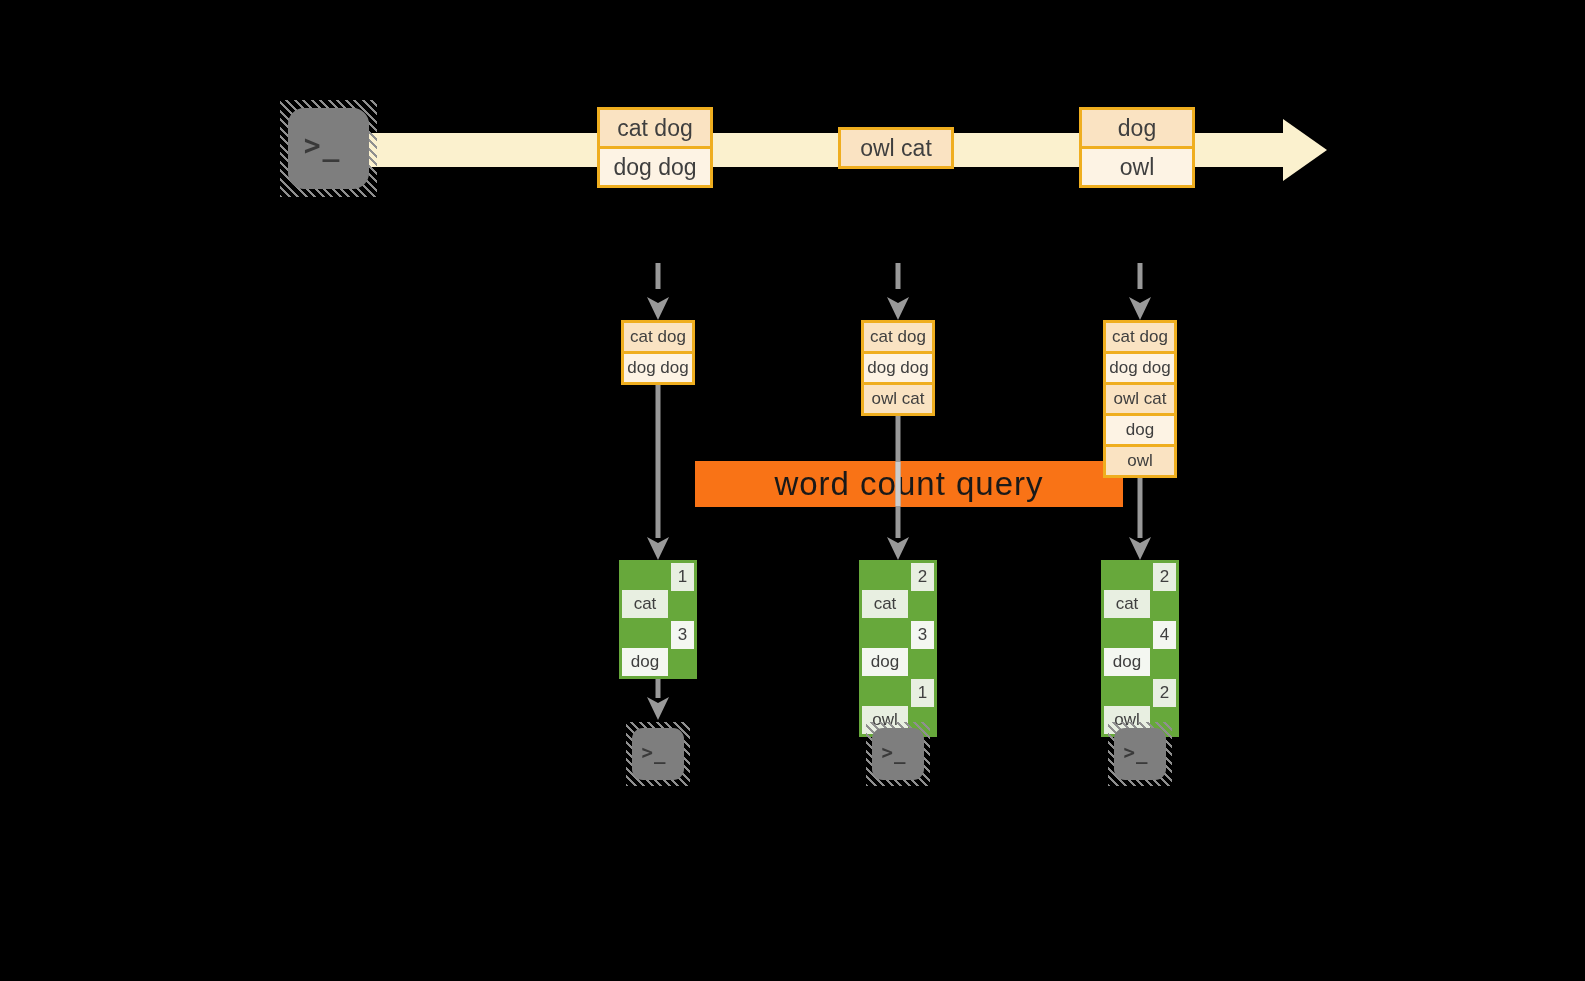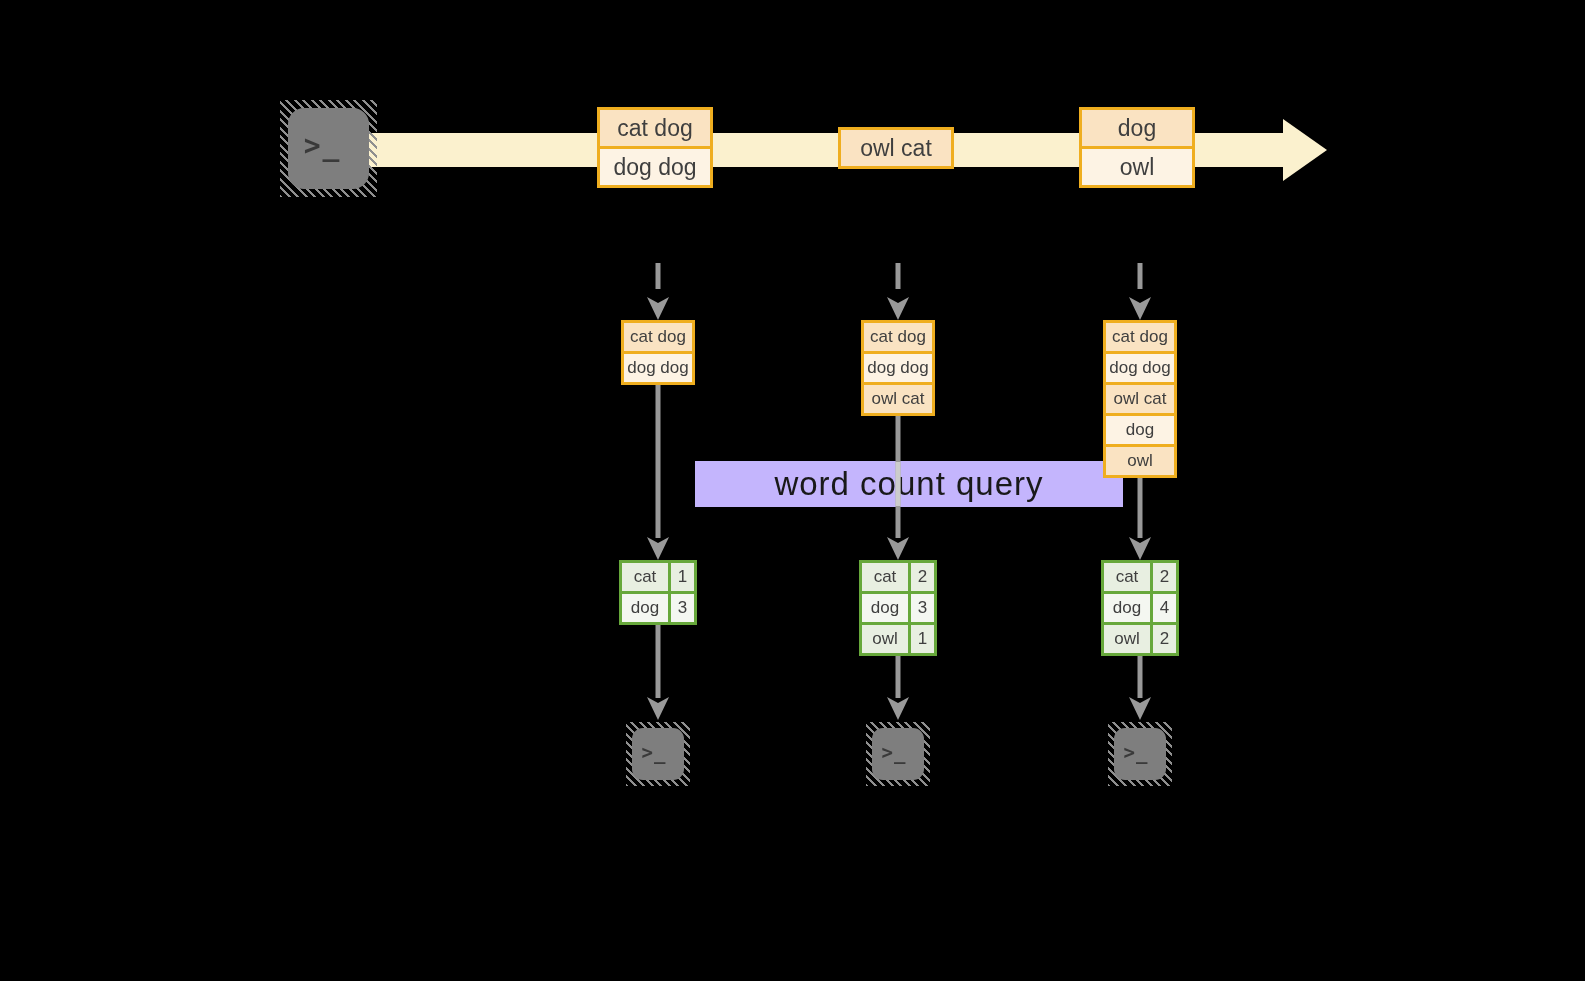--- a/index.html
+++ b/index.html
@@ -48,21 +48,21 @@
   .stack .kcell:first-child{margin-top:0;}
   .stack .kcell:nth-child(odd){background:var(--peach);}
   .stack .kcell:nth-child(even){background:var(--cream);}
 
   
   .gtable{position:absolute;border:3px solid var(--green_border);background:var(--green_border);}
   .gtable .grow{display:flex;margin-top:3px;}
   .gtable .grow:first-child{margin-top:0;}
   .gtable .gword{
     width:46px;height:28px;display:flex;align-items:center;justify-content:center;
-    font-size:17px;color:var(--label_text);
+    font-size:17px;color:var(--label_text);margin-top:27px;
   }
   .gtable .gnum{
     width:23px;height:28px;margin-left:3px;display:flex;align-items:center;justify-content:center;
     font-size:17px;color:var(--label_text);
   }
   .gtable .grow:nth-child(odd) .gword,.gtable .grow:nth-child(odd) .gnum{background:var(--green_dark);}
   .gtable .grow:nth-child(even) .gword,.gtable .grow:nth-child(even) .gnum{background:var(--green_light);}
 
   
   .term{
@@ -80,21 +80,21 @@
   }
   .term.big{left:280px;top:100px;width:97px;height:97px;}
   .term.big .term-inner{inset:8px;border-radius:16px;}
   .term.big .glyph{font-size:28px;}
   .term.small{width:64px;height:64px;top:722px;}
   .term.small .term-inner{inset:6px;border-radius:11px;}
   .term.small .glyph{font-size:19px;transform:translate(-4px,-2px);letter-spacing:1px;}
 
   
   #query-box{
-    position:absolute;left:695px;top:461px;width:428px;height:46px;background:#c4b5fd;
+    position:absolute;left:695px;top:461px;width:428px;height:46px;background:#f97316;
     display:flex;align-items:center;justify-content:center;z-index:2;
   }
   #query-box .qtext{font-size:33px;font-weight:300;color:var(--query_text);letter-spacing:1px;}
 
   .z1{z-index:1;} .z3{z-index:3;}
   .sbox,.stack,.gtable,.term{z-index:4;}
 </style>
 </head>
 <body>
 

